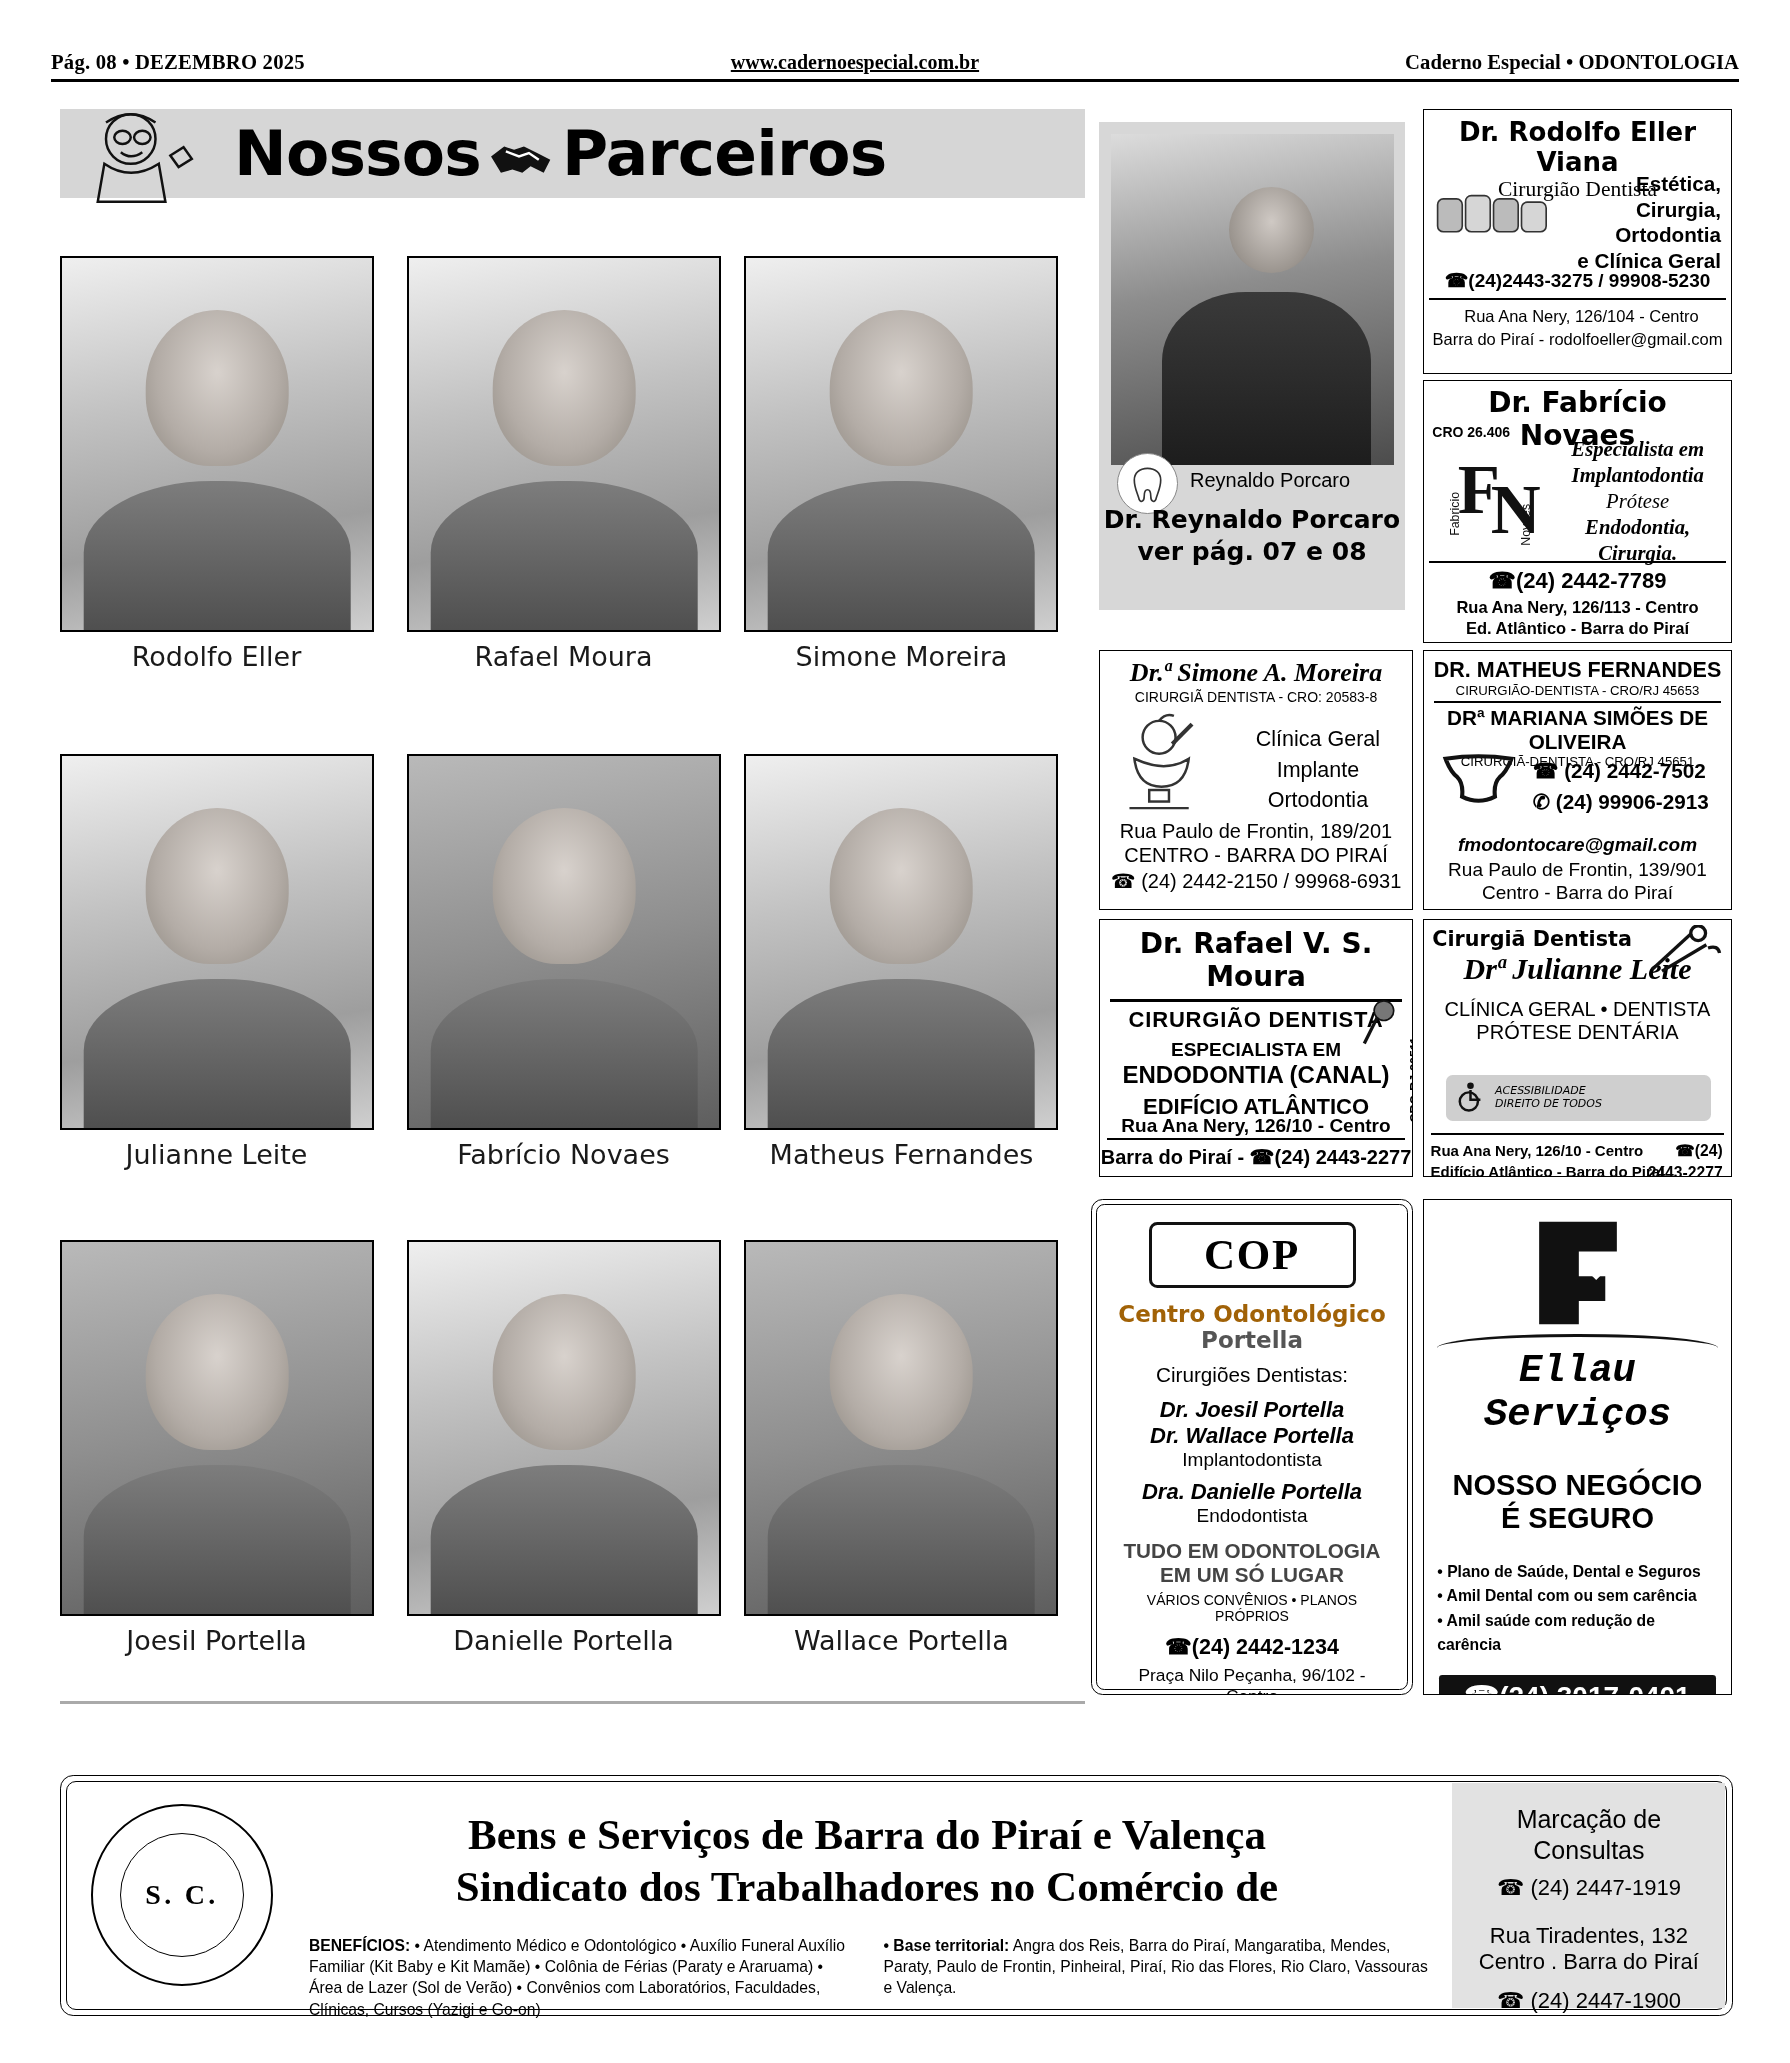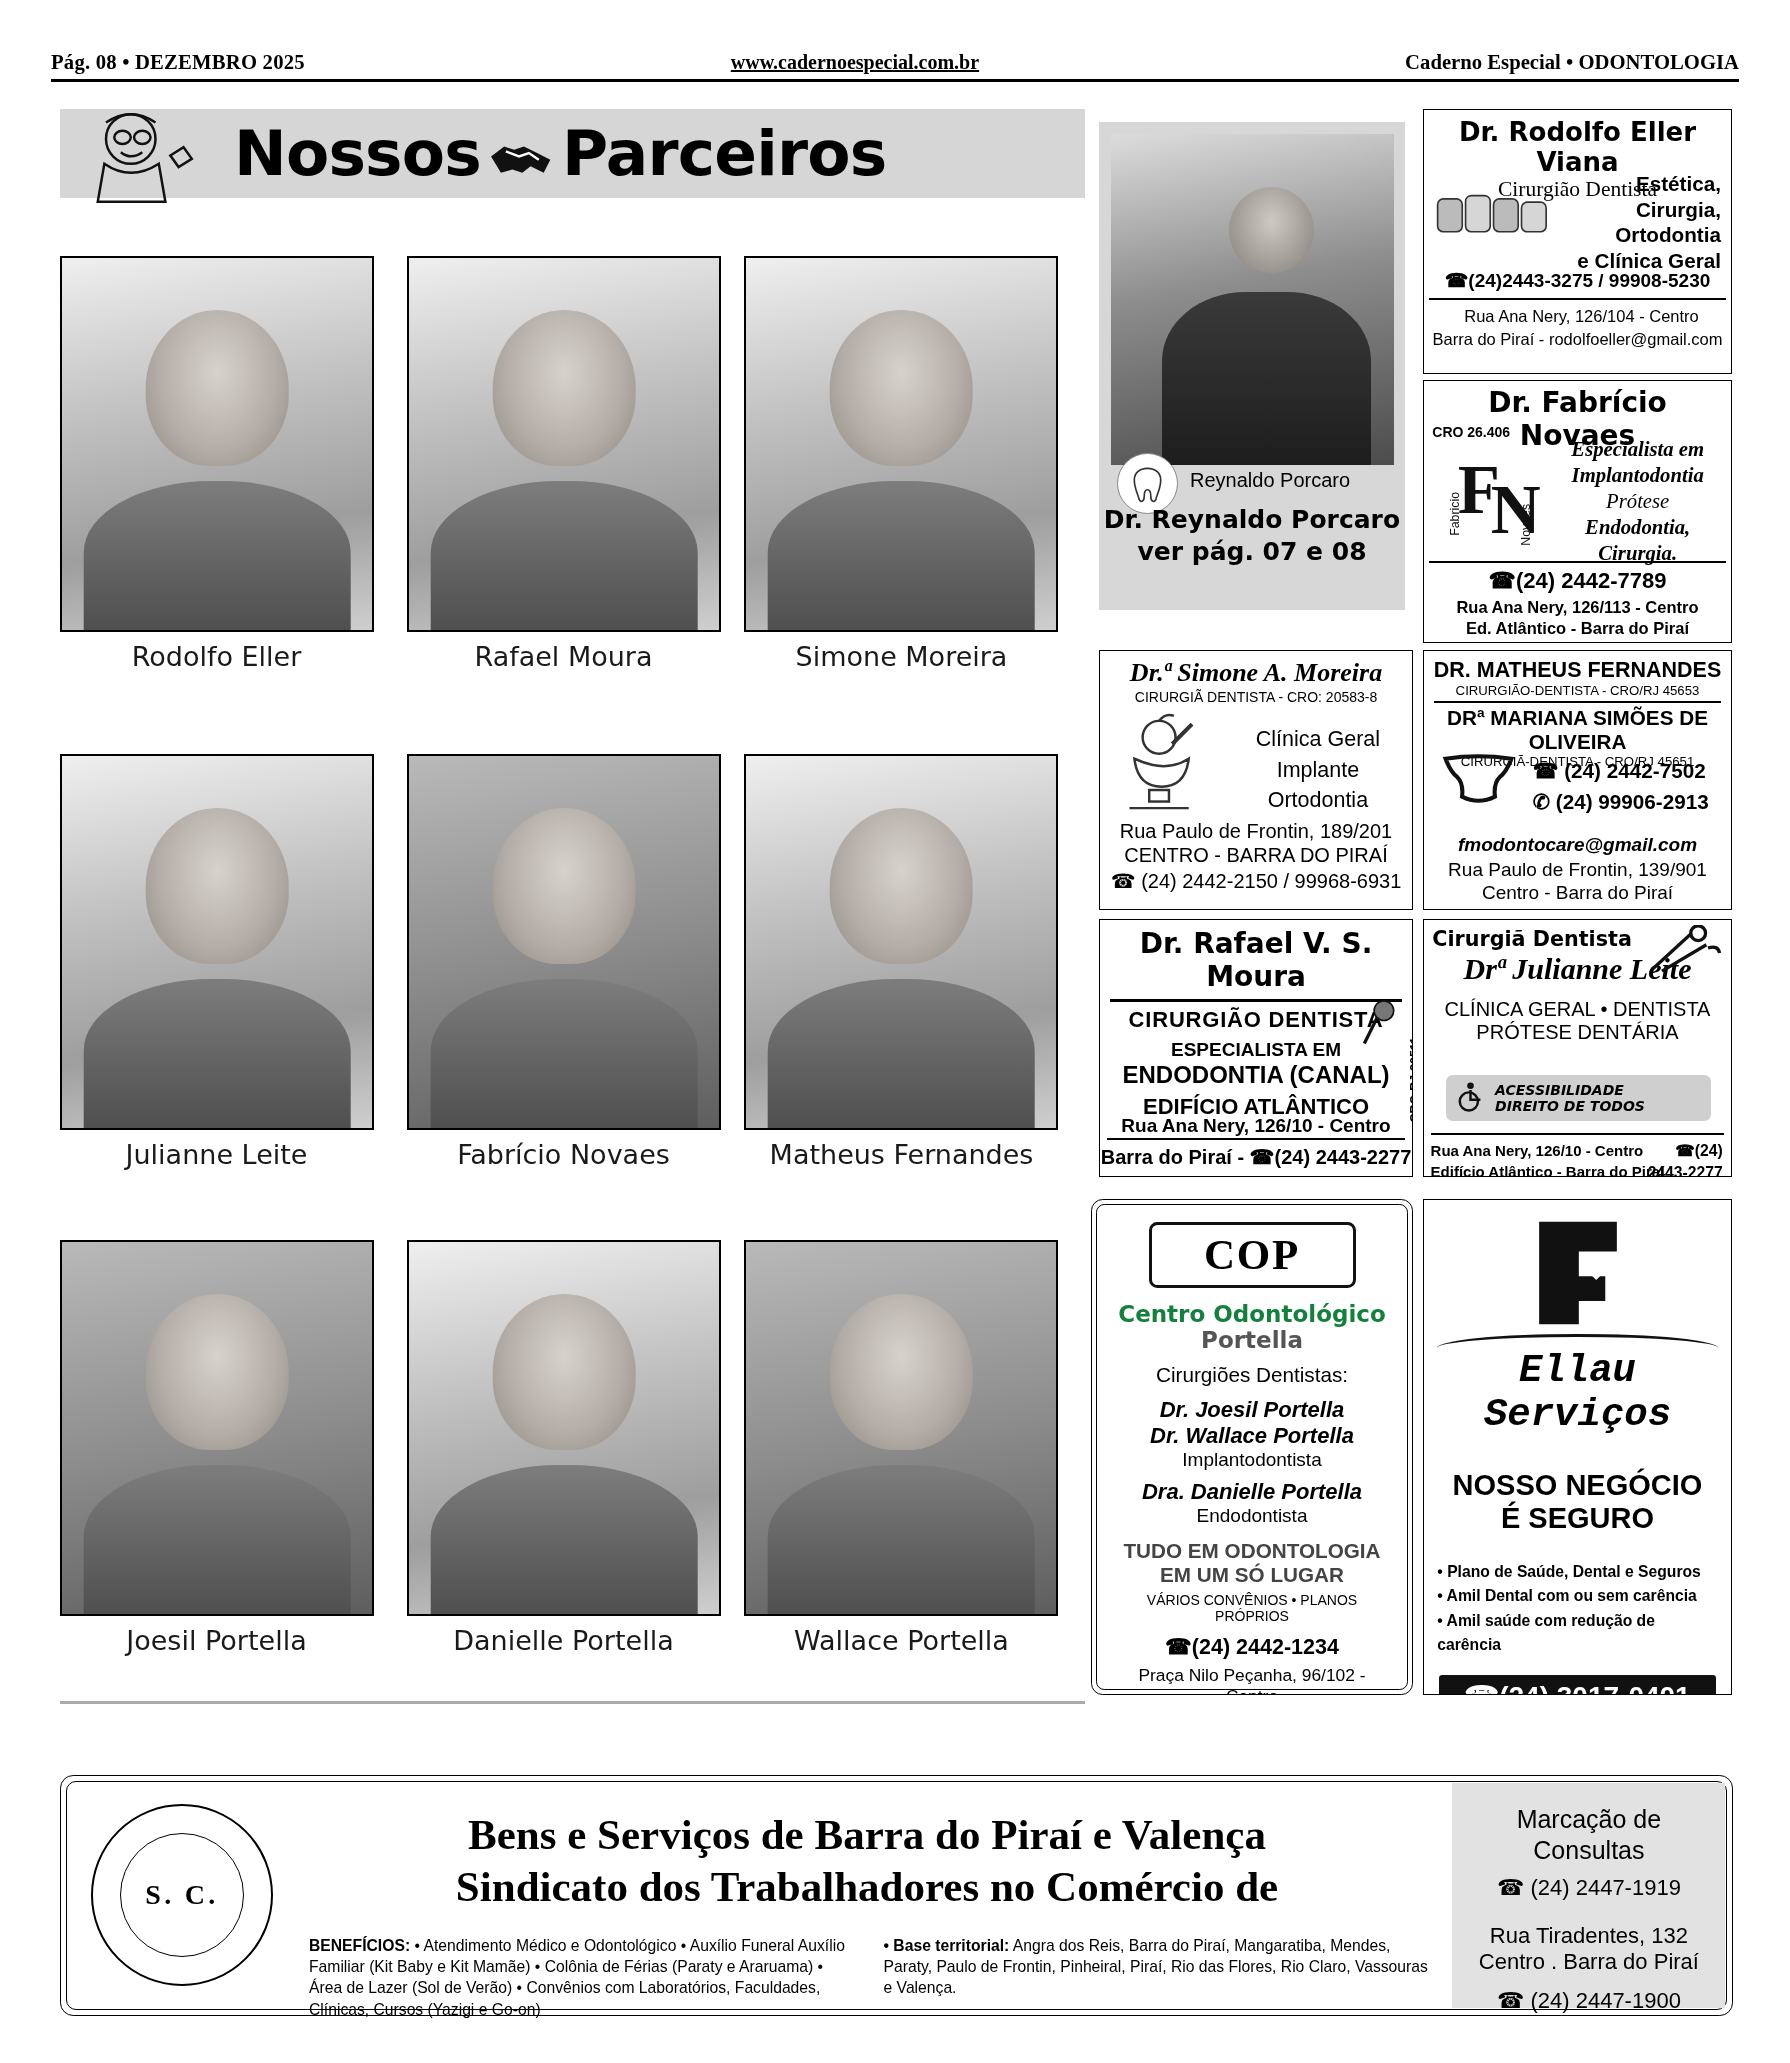--- a/index.html
+++ b/index.html
@@ -479,21 +479,21 @@
       <div class="c" style="font-size:20px; margin-top:11.6px;">CLÍNICA GERAL • DENTISTA</div>
       <div class="c" style="font-size:20px;">PRÓTESE DENTÁRIA</div>
       <div style="position:absolute; left:21.5px; top:155px; width:265px; height:46px; background:#cfcfcf; border-radius:6.6px; display:flex; align-items:center; gap:8.3px; padding:0 8.3px;">
         <span>
           <svg viewBox="0 0 40 40" width="33" height="33">
             <circle cx="18" cy="26" r="11" fill="none" stroke="#111" stroke-width="3"></circle>
             <circle cx="20" cy="7" r="4" fill="#111"></circle>
             <path d="M20 12 l0 12 l12 0" stroke="#111" stroke-width="3" fill="none"></path>
           </svg>
         </span>
-        <span style="font-family:'DejaVu Sans',sans-serif; font-weight:bold; font-style:italic; font-size:14px; line-height:1.15;">
+        <span style="font-family:'DejaVu Sans',sans-serif; font-weight:normal; font-style:italic; font-size:11px; line-height:1.15;">
           <span>ACESSIBILIDADE</span><br>
           <span>DIREITO DE TODOS</span>
         </span>
       </div>
       <div style="position:absolute; left:6.6px; right:6.6px; top:213px; height:1.7px; background:#000;"></div>
       <div style="position:absolute; left:6.6px; top:220px; font-size:15px; font-weight:bold; line-height:1.4;">
         <div>Rua Ana Nery, 126/10 - Centro</div>
         <div>Edifício Atlântico - Barra do Piraí</div>
       </div>
       <div style="position:absolute; right:8.3px; top:220px; text-align:right; font-size:15.7px; font-weight:bold; line-height:1.4;">
@@ -502,21 +502,21 @@
       </div>
     </div>
   </div>
 
   <div class="ad rounded" style="left:1091px; top:1199px; width:322px; height:496px;">
     <div class="ad-inner"></div>
     <div style="position:absolute; inset:11.6px; padding:5px 6.6px;">
       <div style="margin:5px auto 0; width:207px; height:66px; border:3.3px solid #111; border-radius:8.3px; display:flex; align-items:center; justify-content:center;">
         <span style="font-family:'Liberation Serif',serif; font-weight:bold; font-size:43px; letter-spacing:1.7px;">COP</span>
       </div>
-      <div class="c" style="font-family:'DejaVu Sans',sans-serif; font-weight:bold; font-size:23px; color:#15803d; margin-top:13.2px;">Centro Odontológico</div>
+      <div class="c" style="font-family:'DejaVu Sans',sans-serif; font-weight:bold; font-size:23px; color:#a16207; margin-top:13.2px;">Centro Odontológico</div>
       <div class="c" style="font-family:'DejaVu Sans',sans-serif; font-weight:bold; font-size:23px; color:#555;">Portella</div>
       <div class="c" style="font-size:20.7px; margin-top:10px;">Cirurgiões Dentistas:</div>
       <div class="c b i" style="font-size:22px; margin-top:10px;">Dr. Joesil Portella</div>
       <div class="c b i" style="font-size:22px;">Dr. Wallace Portella</div>
       <div class="c" style="font-size:19px;">Implantodontista</div>
       <div class="c b i" style="font-size:22px; margin-top:8.3px;">Dra. Danielle Portella</div>
       <div class="c" style="font-size:19px;">Endodontista</div>
       <div class="c b" style="font-size:20.7px; color:#444; margin-top:11.6px;">TUDO EM ODONTOLOGIA</div>
       <div class="c b" style="font-size:20.7px; color:#444;">EM UM SÓ LUGAR</div>
       <div class="c" style="font-size:14px; margin-top:5px;">VÁRIOS CONVÊNIOS • PLANOS PRÓPRIOS</div>

